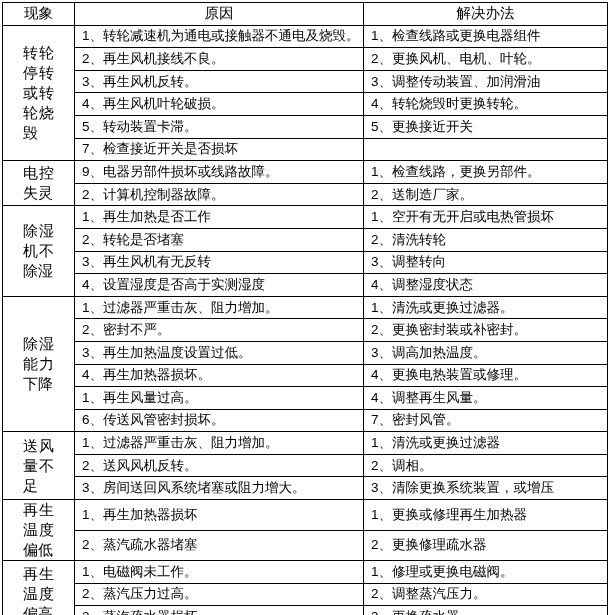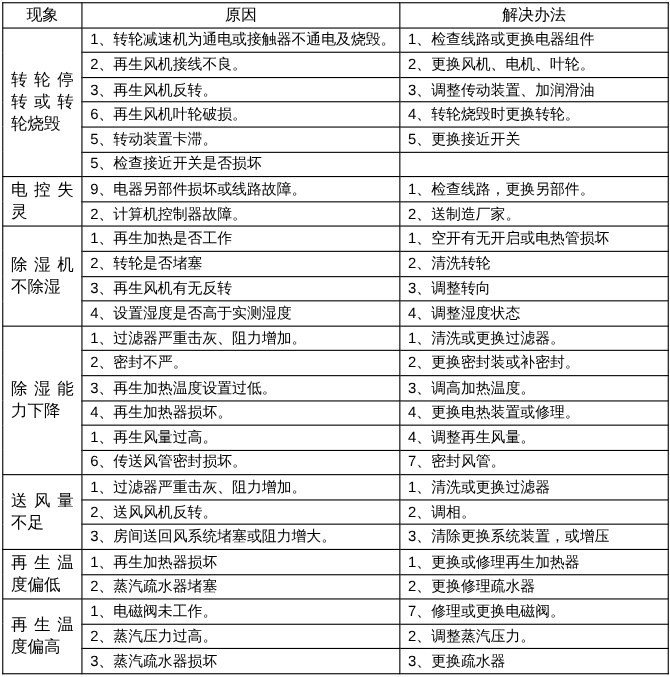--- a/index.html
+++ b/index.html
@@ -38,21 +38,21 @@
   table.tb tr.header-row td {
     text-align: center;
     font-size: 14.5px;
     padding: 0;
   }
   table.tb td.phen {
     font-size: 15px;
     text-align: justify;
     white-space: normal;
     overflow: visible;
-    padding: 0 7px;
+    padding: 0 20px;
     line-height: 20px;
     word-break: break-all;
     margin-left: 16px;
   }
 </style>
 </head>
 <body>
 
 <div class="page">
   <table class="tb">
@@ -74,29 +74,29 @@
         </tr>
         <tr>
           <td>2、再生风机接线不良。</td>
           <td>2、更换风机、电机、叶轮。</td>
         </tr>
         <tr>
           <td>3、再生风机反转。</td>
           <td>3、调整传动装置、加润滑油</td>
         </tr>
         <tr>
-          <td>6、再生风机叶轮破损。</td>
+          <td>4、再生风机叶轮破损。</td>
           <td>4、转轮烧毁时更换转轮。</td>
         </tr>
         <tr>
           <td>5、转动装置卡滞。</td>
           <td>5、更换接近开关</td>
         </tr>
         <tr>
-          <td>5、检查接近开关是否损坏</td>
+          <td>7、检查接近开关是否损坏</td>
           <td></td>
         </tr>
         <tr>
           <td class="phen" rowspan="2">电控失灵</td>
           <td>9、电器另部件损坏或线路故障。</td>
           <td>1、检查线路，更换另部件。</td>
         </tr>
         <tr>
           <td>2、计算机控制器故障。</td>
           <td>2、送制造厂家。</td>
@@ -161,21 +161,21 @@
           <td>1、再生加热器损坏</td>
           <td>1、更换或修理再生加热器</td>
         </tr>
         <tr>
           <td>2、蒸汽疏水器堵塞</td>
           <td>2、更换修理疏水器</td>
         </tr>
         <tr>
           <td class="phen" rowspan="3">再生温度偏高</td>
           <td>1、电磁阀未工作。</td>
-          <td>7、修理或更换电磁阀。</td>
+          <td>1、修理或更换电磁阀。</td>
         </tr>
         <tr>
           <td>2、蒸汽压力过高。</td>
           <td>2、调整蒸汽压力。</td>
         </tr>
         <tr>
           <td>3、蒸汽疏水器损坏</td>
           <td>3、更换疏水器</td>
         </tr>
       </tbody>

